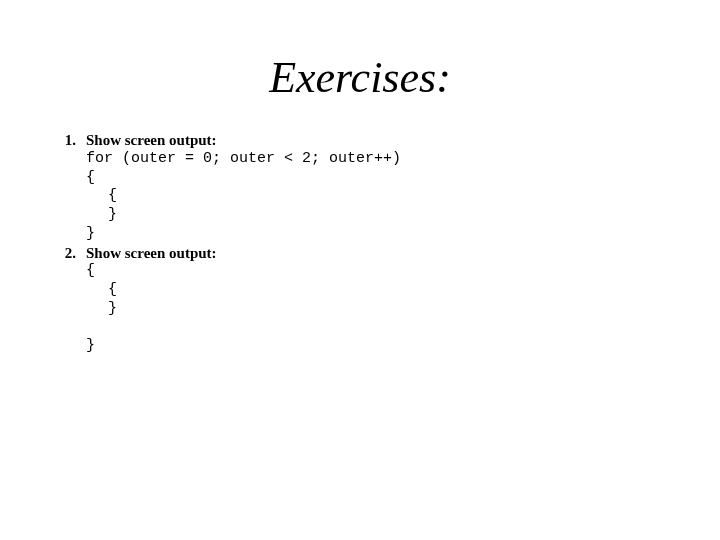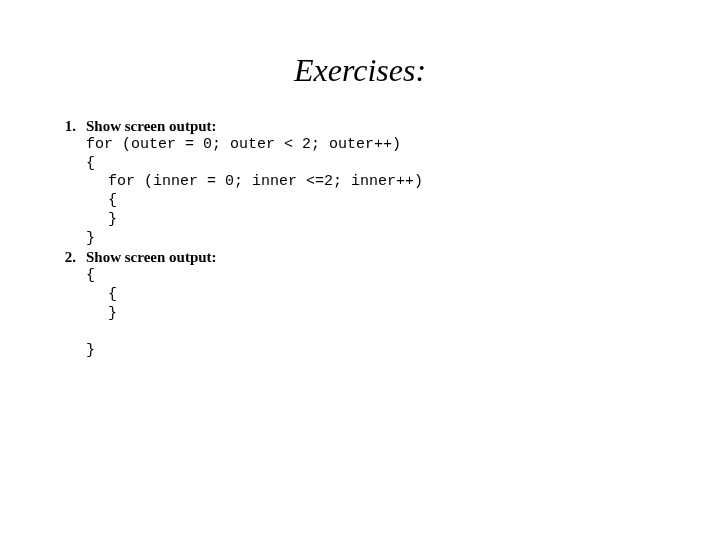--- a/index.html
+++ b/index.html
@@ -12,21 +12,21 @@
     color: #000;
   }
   .slide {
     width: 720px;
     height: 540px;
     position: relative;
     box-sizing: border-box;
   }
   .title {
     font-style: italic;
-    font-size: 32px;
+    font-size: 44px;
     text-align: center;
     padding-top: 52px;
     padding-bottom: 28px;
     font-weight: normal;
   }
   .body {
     padding-left: 52px;
     font-size: 15px;
     line-height: 1.25;
   }
@@ -64,21 +64,20 @@
 
   <div class="body">
 
     <div class="row">
       <div class="num">1.</div>
       <div class="gap"></div>
       <div class="content">
         <div class="bold">Show screen output:</div>
         <div class="code-line">for (outer = 0; outer &lt; 2; outer++)</div>
         <div class="code-line">{</div>
-        <div class="code-line ind1">for (inner = 0; inner &lt;=2; inner++)</div>
         <div class="code-line ind1">{</div>
         <div class="code-line ind1">}</div>
         <div class="code-line">}</div>
       </div>
     </div>
 
     <div class="row">
       <div class="num">2.</div>
       <div class="gap"></div>
       <div class="content">

